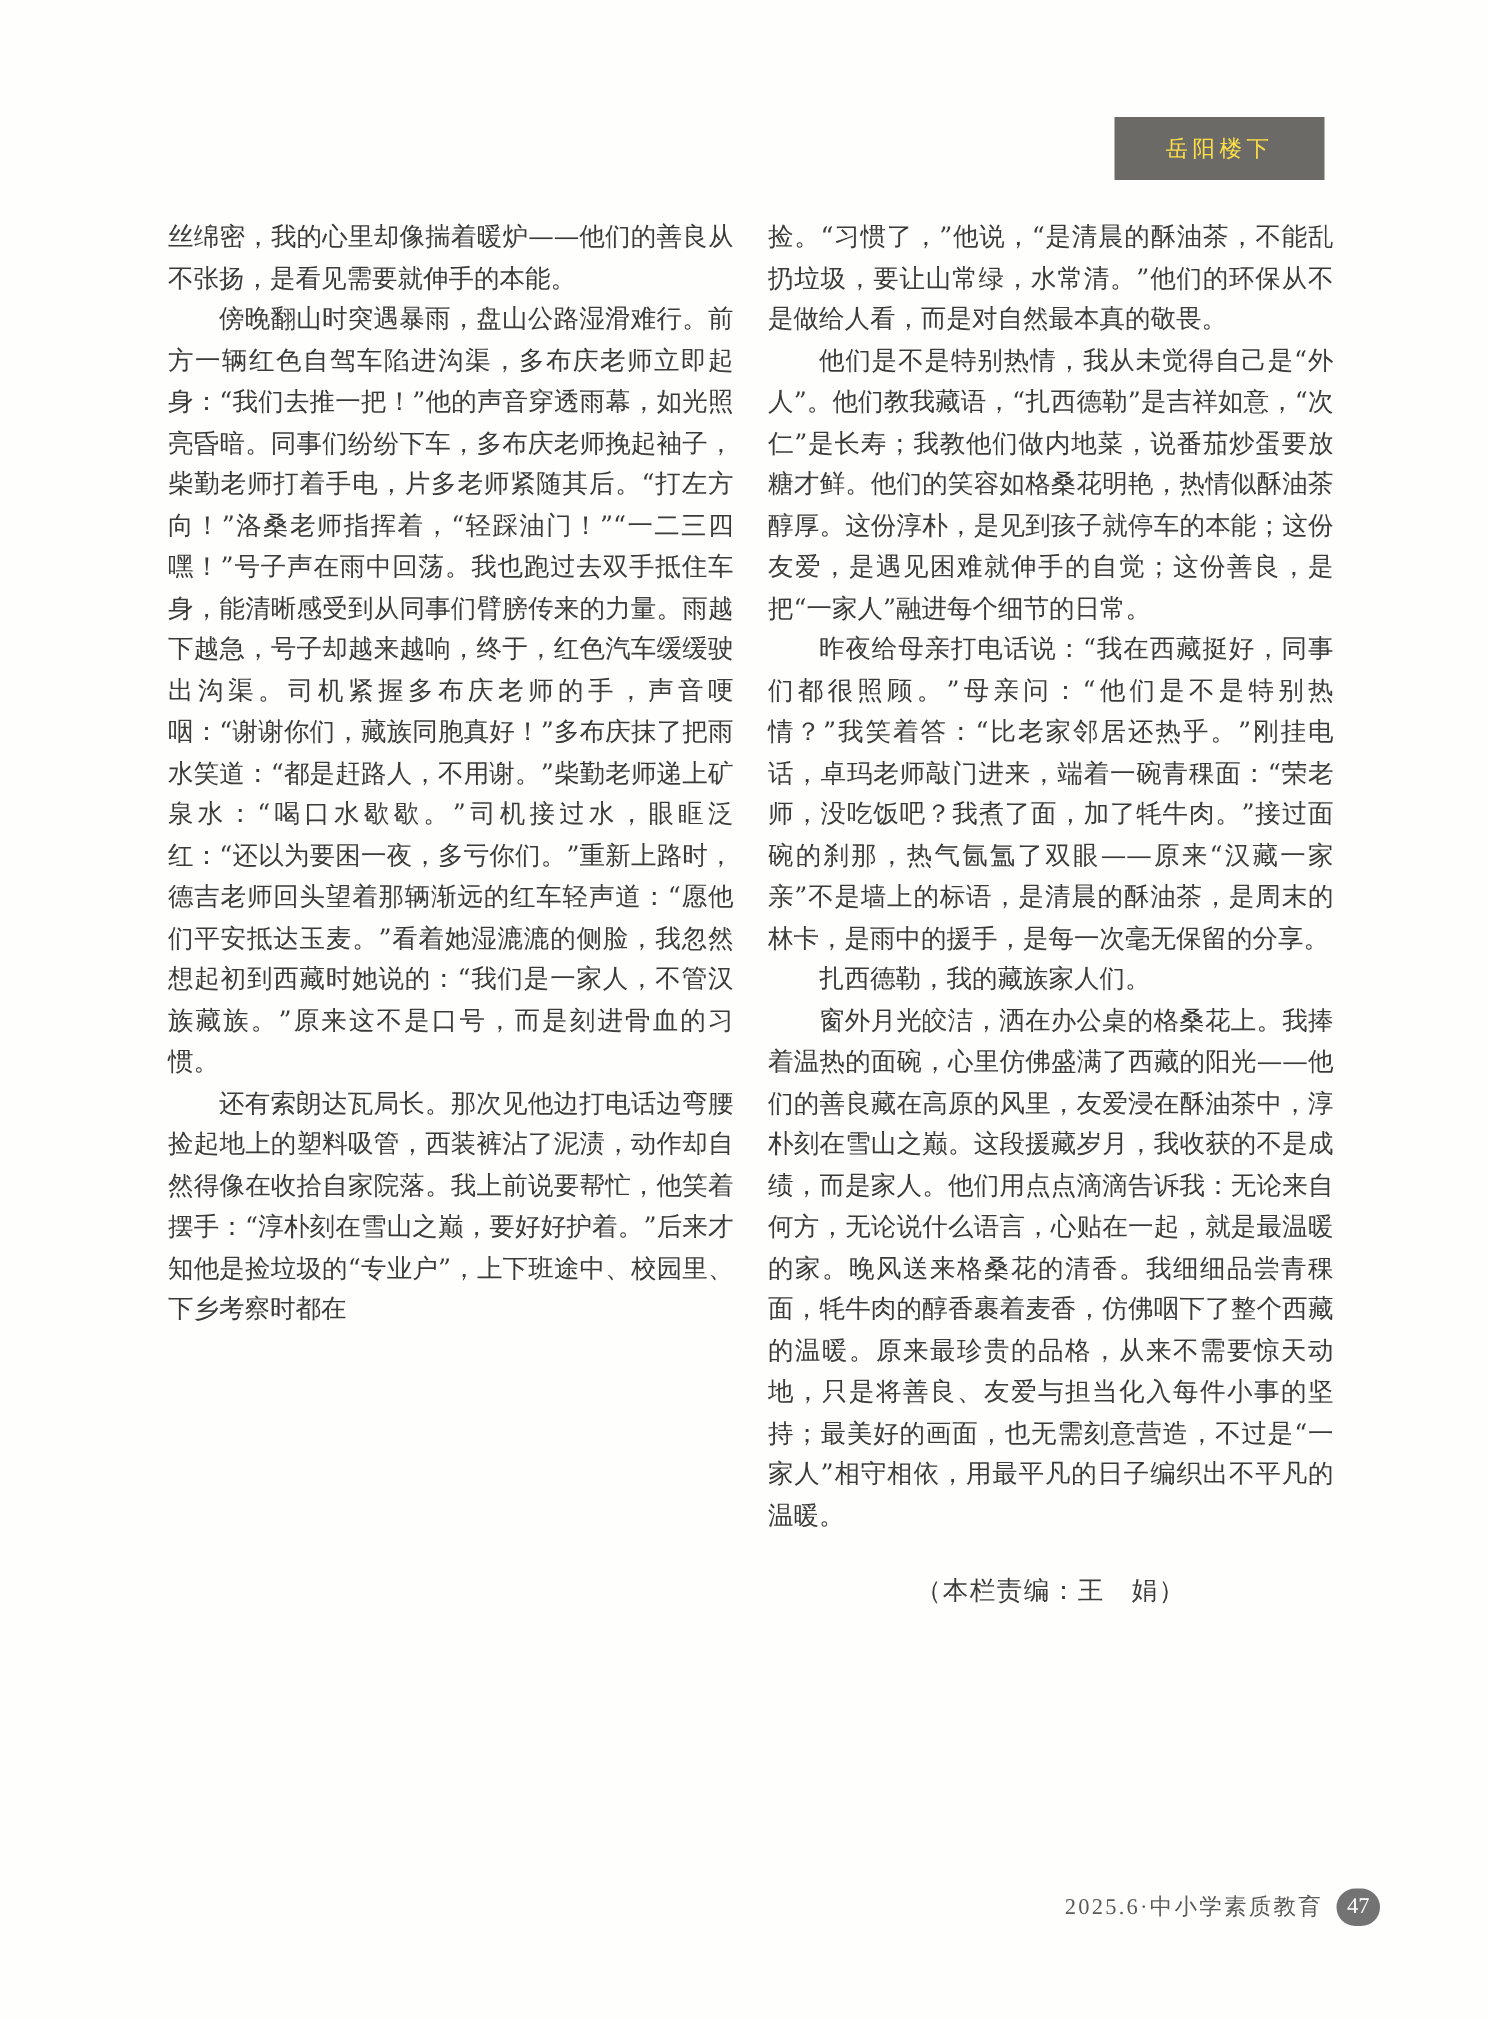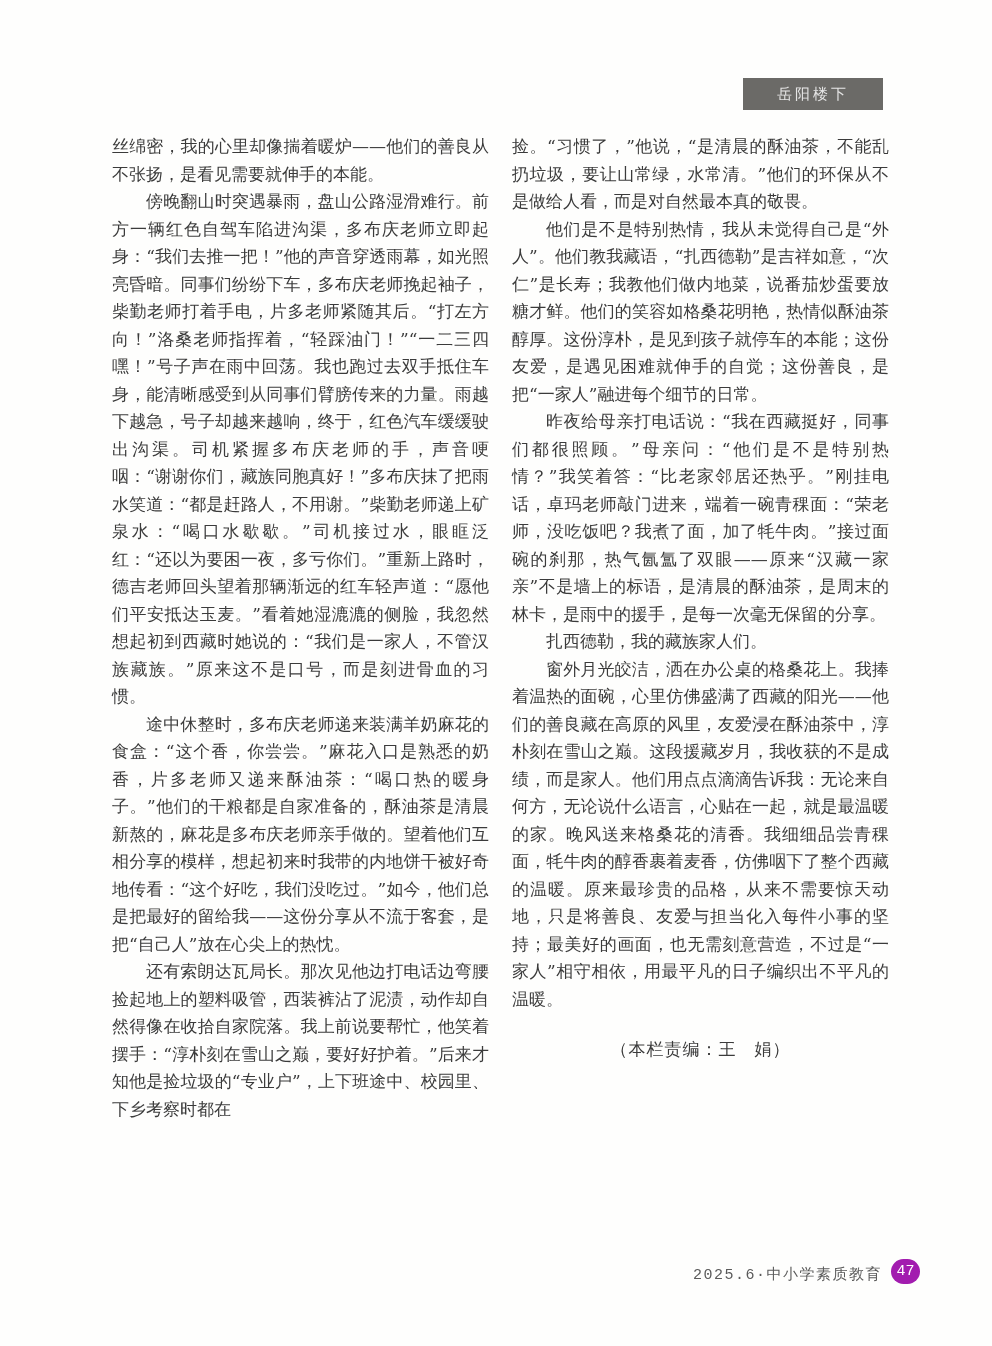--- a/index.html
+++ b/index.html
@@ -10,23 +10,23 @@
   }
   .page {
     position: relative;
     width: 992px; height: 1346px;
     background: #fefefd;
     overflow: hidden;
   }
   .header-tag {
     position: absolute;
     left: 743px; top: 78px;
-    width: 140px; height: 32px;
+    width: 140px; height: 42px;
     background: #6b6a67;
-    color: #e5e5e5;
+    color: #fde047;
     font-family: Liberation Mono, monospace;
     font-size: 15px;
     letter-spacing: 3px;
     display: flex; align-items: center; justify-content: center;
   }
   .columns {
     position: absolute;
     left: 112px; top: 133px;
     width: 778px;
     display: flex;
@@ -34,62 +34,61 @@
   }
   .col {
     width: 377px;
     font-size: 17px;
     line-height: 27.5px;
     color: #3b3b3b;
     text-align: justify;
     text-justify: inter-character;
   }
   .col p { text-indent: 2em; }
-  .col p.no-indent { text-indent: 0; }
+  .col p.no-indent { text-indent: 0; margin-top: 12px; }
   .editor-note {
     text-indent: 0 !important;
     text-align: center;
     margin-top: 23px;
     letter-spacing: 1px;
     color: #3b3b3b;
   }
   .footer {
     position: absolute;
     top: 1259px; right: 72px;
-    display: flex; align-items: flex-end; gap: 9px;
-    font-family: Liberation Mono, monospace;
+    display: flex; align-items: center; gap: 9px;
+    font-family: Liberation Serif, serif;
   }
   .issue {
     font-size: 15px;
     color: #5a5a5a;
     letter-spacing: 1.5px;
   }
   .page-badge {
     min-width: 29px; height: 25px;
     padding: 0 4px;
     border-radius: 13px;
-    background: #a21caf;
+    background: #737373;
     color: #ffffff;
     font-size: 15px;
     display: flex; align-items: center; justify-content: center;
   }
 </style>
 </head>
 <body>
 
 <div class="page">
 
   <div class="header-tag">岳阳楼下</div>
 
   <div class="columns">
 
     <div class="col">
       <p class="no-indent">丝绵密，我的心里却像揣着暖炉——他们的善良从不张扬，是看见需要就伸手的本能。</p>
       <p>傍晚翻山时突遇暴雨，盘山公路湿滑难行。前方一辆红色自驾车陷进沟渠，多布庆老师立即起身：“我们去推一把！”他的声音穿透雨幕，如光照亮昏暗。同事们纷纷下车，多布庆老师挽起袖子，柴勤老师打着手电，片多老师紧随其后。“打左方向！”洛桑老师指挥着，“轻踩油门！”“一二三四嘿！”号子声在雨中回荡。我也跑过去双手抵住车身，能清晰感受到从同事们臂膀传来的力量。雨越下越急，号子却越来越响，终于，红色汽车缓缓驶出沟渠。司机紧握多布庆老师的手，声音哽咽：“谢谢你们，藏族同胞真好！”多布庆抹了把雨水笑道：“都是赶路人，不用谢。”柴勤老师递上矿泉水：“喝口水歇歇。”司机接过水，眼眶泛红：“还以为要困一夜，多亏你们。”重新上路时，德吉老师回头望着那辆渐远的红车轻声道：“愿他们平安抵达玉麦。”看着她湿漉漉的侧脸，我忽然想起初到西藏时她说的：“我们是一家人，不管汉族藏族。”原来这不是口号，而是刻进骨血的习惯。</p>
-      <p>途中休整时，多布庆老师递来装满羊奶麻花的食盒：“这个香，你尝尝。”麻花入口是熟悉的奶香，片多老师又递来酥油茶：“喝口热的暖身子。”他们的干粮都是自家准备的，酥油茶是清晨新熬的，麻花是多布庆老师亲手做的。望着他们互相分享的模样，想起初来时我带的内地饼干被好奇地传看：“这个好吃，我们没吃过。”如今，他们总是把最好的留给我——这份分享从不流于客套，是把“自己人”放在心尖上的热忱。</p>
       <p>还有索朗达瓦局长。那次见他边打电话边弯腰捡起地上的塑料吸管，西装裤沾了泥渍，动作却自然得像在收拾自家院落。我上前说要帮忙，他笑着摆手：“淳朴刻在雪山之巅，要好好护着。”后来才知他是捡垃圾的“专业户”，上下班途中、校园里、下乡考察时都在</p>
     </div>
 
     <div class="col">
       <p class="no-indent">捡。“习惯了，”他说，“是清晨的酥油茶，不能乱扔垃圾，要让山常绿，水常清。”他们的环保从不是做给人看，而是对自然最本真的敬畏。</p>
       <p>他们是不是特别热情，我从未觉得自己是“外人”。他们教我藏语，“扎西德勒”是吉祥如意，“次仁”是长寿；我教他们做内地菜，说番茄炒蛋要放糖才鲜。他们的笑容如格桑花明艳，热情似酥油茶醇厚。这份淳朴，是见到孩子就停车的本能；这份友爱，是遇见困难就伸手的自觉；这份善良，是把“一家人”融进每个细节的日常。</p>
       <p>昨夜给母亲打电话说：“我在西藏挺好，同事们都很照顾。”母亲问：“他们是不是特别热情？”我笑着答：“比老家邻居还热乎。”刚挂电话，卓玛老师敲门进来，端着一碗青稞面：“荣老师，没吃饭吧？我煮了面，加了牦牛肉。”接过面碗的刹那，热气氤氲了双眼——原来“汉藏一家亲”不是墙上的标语，是清晨的酥油茶，是周末的林卡，是雨中的援手，是每一次毫无保留的分享。</p>
       <p>扎西德勒，我的藏族家人们。</p>
       <p>窗外月光皎洁，洒在办公桌的格桑花上。我捧着温热的面碗，心里仿佛盛满了西藏的阳光——他们的善良藏在高原的风里，友爱浸在酥油茶中，淳朴刻在雪山之巅。这段援藏岁月，我收获的不是成绩，而是家人。他们用点点滴滴告诉我：无论来自何方，无论说什么语言，心贴在一起，就是最温暖的家。晚风送来格桑花的清香。我细细品尝青稞面，牦牛肉的醇香裹着麦香，仿佛咽下了整个西藏的温暖。原来最珍贵的品格，从来不需要惊天动地，只是将善良、友爱与担当化入每件小事的坚持；最美好的画面，也无需刻意营造，不过是“一家人”相守相依，用最平凡的日子编织出不平凡的温暖。</p>
       <p class="editor-note">（本栏责编：王　娟）</p>

